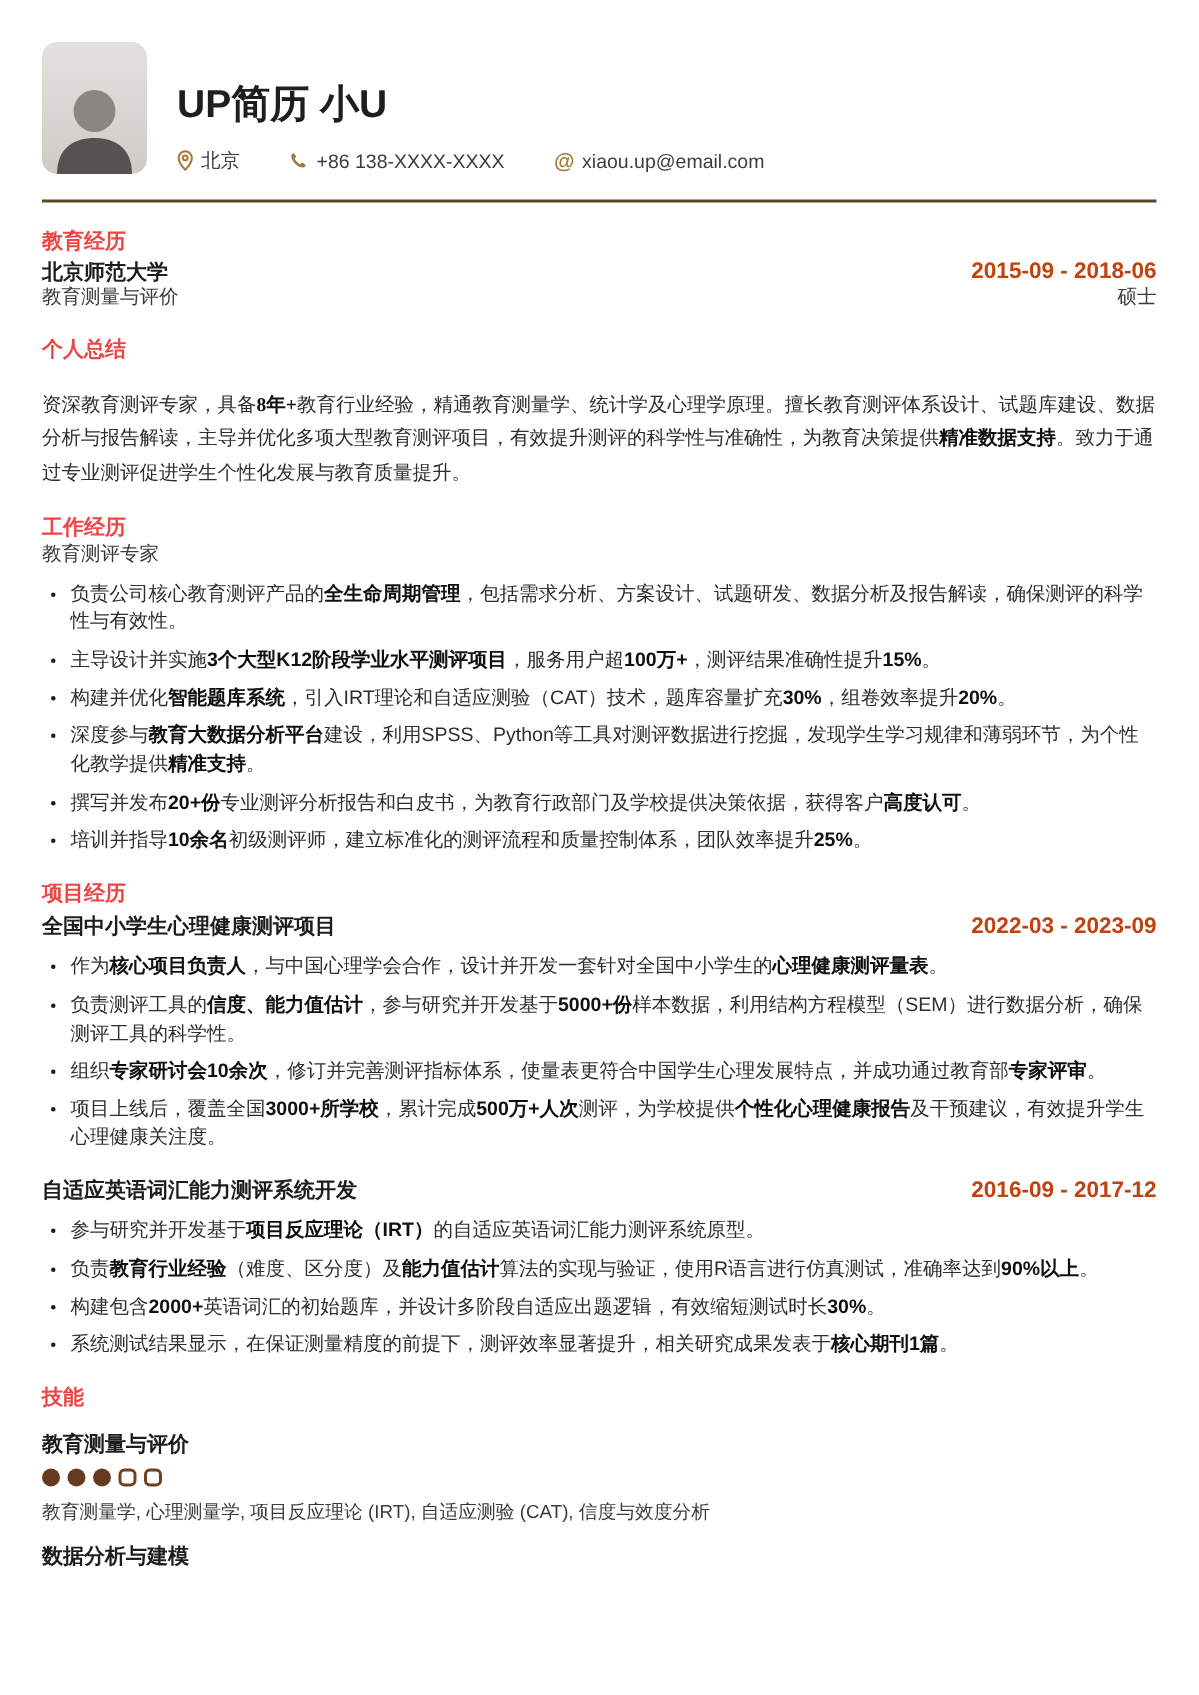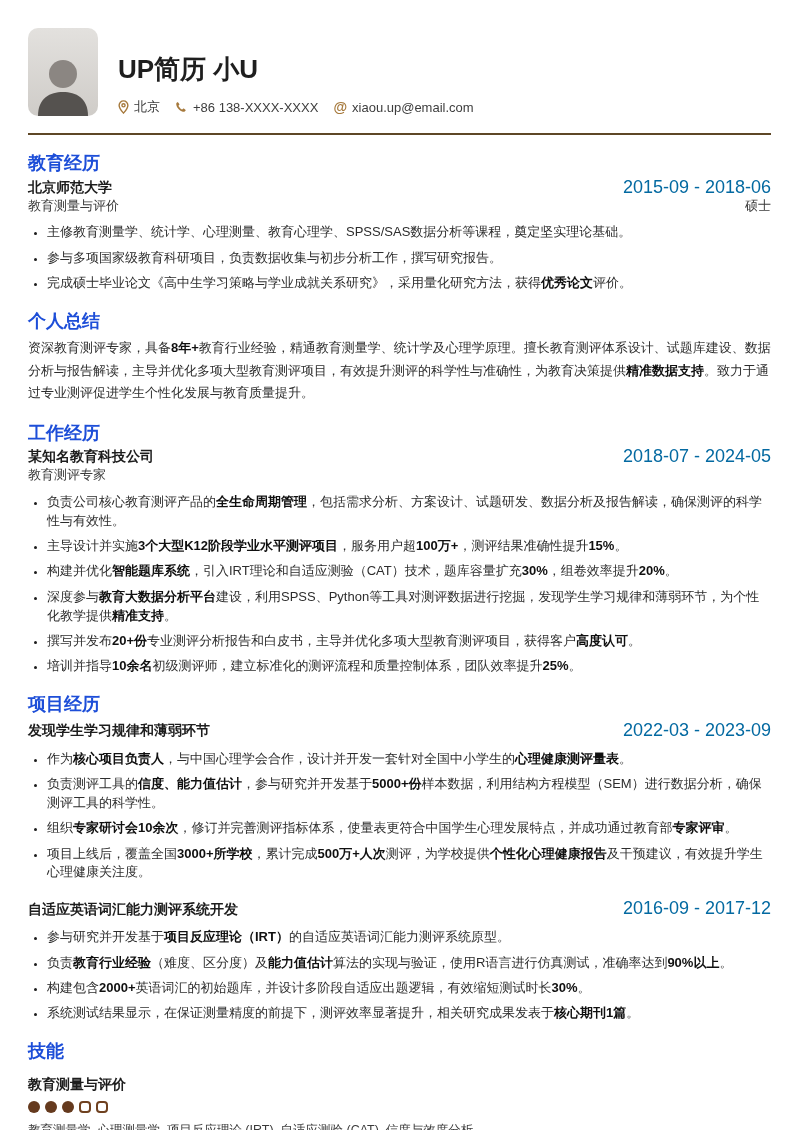--- a/index.html
+++ b/index.html
@@ -13,43 +13,43 @@
 
   
   .header { display:flex; align-items:flex-end; gap:20px; }
   .photo {
     width:70px; height:88px; border-radius:10px; overflow:hidden; flex:0 0 auto;
     background:linear-gradient(180deg,#e3e1de 0%,#cfccc8 100%);
     display:flex; align-items:flex-end; justify-content:center;
   }
   .header-info { padding-top:12px; }
   .name { font-size:26px; font-weight:600; color:#1e1e1e; line-height:1.15; }
-  .contact { display:flex; align-items:center; gap:9px; margin-top:13px; font-size:13px; color:#3d3d3d; }
+  .contact { display:flex; align-items:center; gap:27px; margin-top:13px; font-size:13px; color:#3d3d3d; }
   .contact .item { display:flex; align-items:center; gap:5px; }
   .contact .item + .item { margin-left:6px; }
   .cicon { color:#a6793c; display:inline-flex; align-items:center; }
   .at-glyph { color:#a6793c; font-weight:700; font-size:14px; line-height:1; }
 
   .rule { border:none; border-top:2px solid #5e4726; margin-top:17px; }
 
   
   .section { margin-top:17px; }
-  .section-title { font-size:18px; font-weight:700; color:#1d4ed8; line-height:1.25; }
+  .section-title { font-size:14px; font-weight:700; color:#ef4444; line-height:1.25; }
 
   .entry-head { display:flex; justify-content:space-between; align-items:center; margin-top:2px; }
   .entry-title { font-size:14px; font-weight:700; color:#1d1d1d; line-height:1.3; }
-  .entry-date  { font-size:18px; font-weight:400; color:#0369a1; white-space:nowrap; }
+  .entry-date  { font-size:15px; font-weight:700; color:#c2410c; white-space:nowrap; }
   .entry-sub { display:flex; justify-content:space-between; font-size:13px; color:#3a3a3a; line-height:1.3; }
 
   ul.bullets { margin:9px 0 0 0; padding-left:19px; list-style:disc; }
   ul.bullets li { font-size:13px; line-height:1.45; margin-bottom:6.5px; color:#2d2d2d; }
   ul.bullets li::marker { color:#1c1c1c; font-size:11px; }
   ul.bullets li b, .para b { color:#101010; font-weight:700; }
 
-  .para { margin-top:5px; font-size:13px; line-height:1.72; color:#2d2d2d; }
+  .para { margin-top:18px; font-size:13px; line-height:1.72; color:#2d2d2d;font-family:Liberation Serif, serif; }
 
   .proj-entry { margin-top:4px; }
   .proj-entry + .proj-entry { margin-top:16px; }
 
   
   .skill { margin-top:13px; }
   .skill:first-of-type { margin-top:6px; }
   .skill-name { font-size:14px; font-weight:700; color:#1d1d1d; }
   .dots { display:flex; gap:5px; margin-top:7px; }
   .dot { width:12px; height:12px; display:inline-block; }
@@ -102,57 +102,48 @@
   <div class="section">
     <div class="section-title">教育经历</div>
     <div class="entry-head">
       <div class="entry-title">北京师范大学</div>
       <div class="entry-date">2015-09 - 2018-06</div>
     </div>
     <div class="entry-sub">
       <span>教育测量与评价</span>
       <span>硕士</span>
     </div>
-    <ul class="bullets">
-        <li><span>主修教育测量学、统计学、心理测量、教育心理学、SPSS/SAS数据分析等课程，奠定坚实理论基础。</span></li>
-        <li><span>参与多项国家级教育科研项目，负责数据收集与初步分析工作，撰写研究报告。</span></li>
-        <li><span>完成硕士毕业论文《高中生学习策略与学业成就关系研究》，采用量化研究方法，获得</span><b>优秀论文</b><span>评价。</span></li>
-      </ul>
   </div>
 
   <div class="section">
     <div class="section-title">个人总结</div>
     <div class="para"><span>资深教育测评专家，具备</span><b>8年+</b><span>教育行业经验，精通教育测量学、统计学及心理学原理。擅长教育测评体系设计、试题库建设、数据分析与报告解读，主导并优化多项大型教育测评项目，有效提升测评的科学性与准确性，为教育决策提供</span><b>精准数据支持</b><span>。致力于通过专业测评促进学生个性化发展与教育质量提升。</span></div>
   </div>
 
   <div class="section">
     <div class="section-title">工作经历</div>
-    <div class="entry-head">
-      <div class="entry-title">某知名教育科技公司</div>
-      <div class="entry-date">2018-07 - 2024-05</div>
-    </div>
     <div class="entry-sub">
       <span>教育测评专家</span>
     </div>
     <ul class="bullets">
         <li><span>负责公司核心教育测评产品的</span><b>全生命周期管理</b><span>，包括需求分析、方案设计、试题研发、数据分析及报告解读，确保测评的科学性与有效性。</span></li>
         <li><span>主导设计并实施</span><b>3个大型K12阶段学业水平测评项目</b><span>，服务用户超</span><b>100万+</b><span>，测评结果准确性提升</span><b>15%</b><span>。</span></li>
         <li><span>构建并优化</span><b>智能题库系统</b><span>，引入IRT理论和自适应测验（CAT）技术，题库容量扩充</span><b>30%</b><span>，组卷效率提升</span><b>20%</b><span>。</span></li>
         <li><span>深度参与</span><b>教育大数据分析平台</b><span>建设，利用SPSS、Python等工具对测评数据进行挖掘，发现学生学习规律和薄弱环节，为个性化教学提供</span><b>精准支持</b><span>。</span></li>
-        <li><span>撰写并发布</span><b>20+份</b><span>专业测评分析报告和白皮书，主导并优化多项大型教育测评项目，获得客户</span><b>高度认可</b><span>。</span></li>
+        <li><span>撰写并发布</span><b>20+份</b><span>专业测评分析报告和白皮书，为教育行政部门及学校提供决策依据，获得客户</span><b>高度认可</b><span>。</span></li>
         <li><span>培训并指导</span><b>10余名</b><span>初级测评师，建立标准化的测评流程和质量控制体系，团队效率提升</span><b>25%</b><span>。</span></li>
       </ul>
   </div>
 
   <div class="section">
     <div class="section-title">项目经历</div>
 
     <div class="proj-entry">
       <div class="entry-head">
-        <div class="entry-title">发现学生学习规律和薄弱环节</div>
+        <div class="entry-title">全国中小学生心理健康测评项目</div>
         <div class="entry-date">2022-03 - 2023-09</div>
       </div>
       <ul class="bullets">
           <li><span>作为</span><b>核心项目负责人</b><span>，与中国心理学会合作，设计并开发一套针对全国中小学生的</span><b>心理健康测评量表</b><span>。</span></li>
           <li><span>负责测评工具的</span><b>信度、能力值估计</b><span>，参与研究并开发基于</span><b>5000+份</b><span>样本数据，利用结构方程模型（SEM）进行数据分析，确保测评工具的科学性。</span></li>
           <li><span>组织</span><b>专家研讨会10余次</b><span>，修订并完善测评指标体系，使量表更符合中国学生心理发展特点，并成功通过教育部</span><b>专家评审</b><span>。</span></li>
           <li><span>项目上线后，覆盖全国</span><b>3000+所学校</b><span>，累计完成</span><b>500万+人次</b><span>测评，为学校提供</span><b>个性化心理健康报告</b><span>及干预建议，有效提升学生心理健康关注度。</span></li>
         </ul>
     </div>
 

